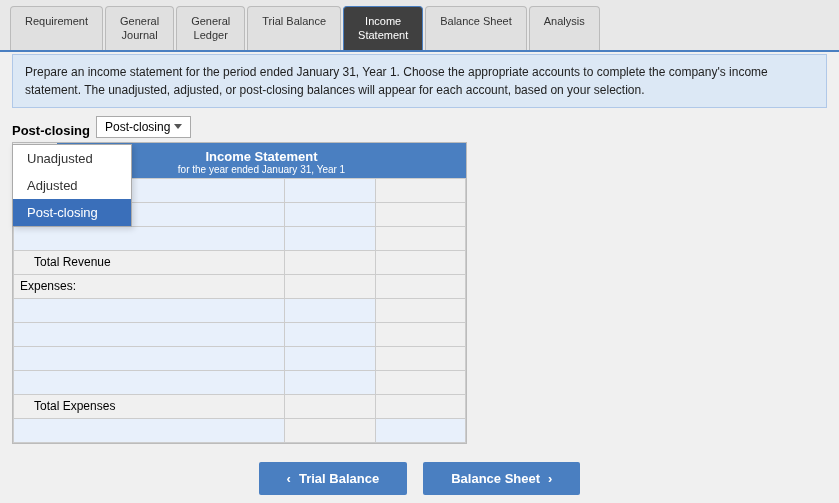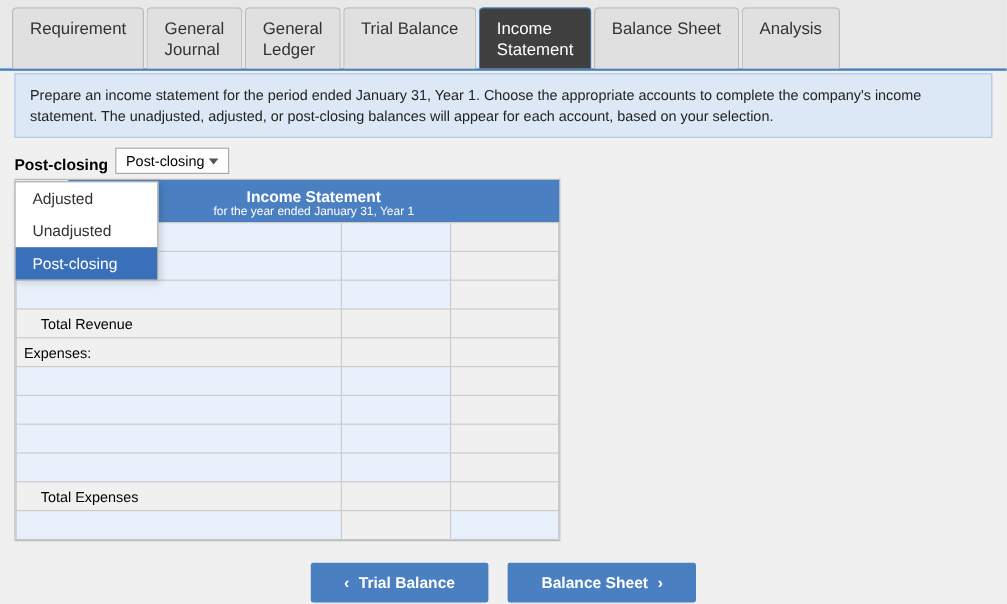--- a/index.html
+++ b/index.html
@@ -21,21 +21,22 @@
       gap: 2px;
     }
     .tab {
       padding: 7px 14px;
       background: #e0e0e0;
       border: 1px solid #bbb;
       border-bottom: none;
       cursor: pointer;
       border-radius: 4px 4px 0 0;
       color: #333;
-      font-size: 14px;
+      font-size: 11px;
+      text-align: center;
       line-height: 1.3;
     }
     .tab.active {
       background: #404040;
       color: #fff;
       border-color: #4a7fc1;
     }
 
     
     .instruction-box {
@@ -199,22 +200,22 @@
 </div>
 
 <div class="dropdown-area">
   <span class="dropdown-label">Post-closing</span>
   <div class="dropdown-btn">
     <span>Post-closing</span>
     <span class="dropdown-arrow"></span>
   </div>
 
   <div class="dropdown-menu">
+    <div class="dropdown-item">Unadjusted</div>
     <div class="dropdown-item">Adjusted</div>
-    <div class="dropdown-item">Unadjusted</div>
     <div class="dropdown-item selected">Post-closing</div>
   </div>
 </div>
 
 <div class="content-area">
   <div class="stmt-container">
     <div class="stmt-header">
       <div class="title">Income Statement</div>
       <div class="subtitle">for the year ended January 31, Year 1</div>
     </div>

